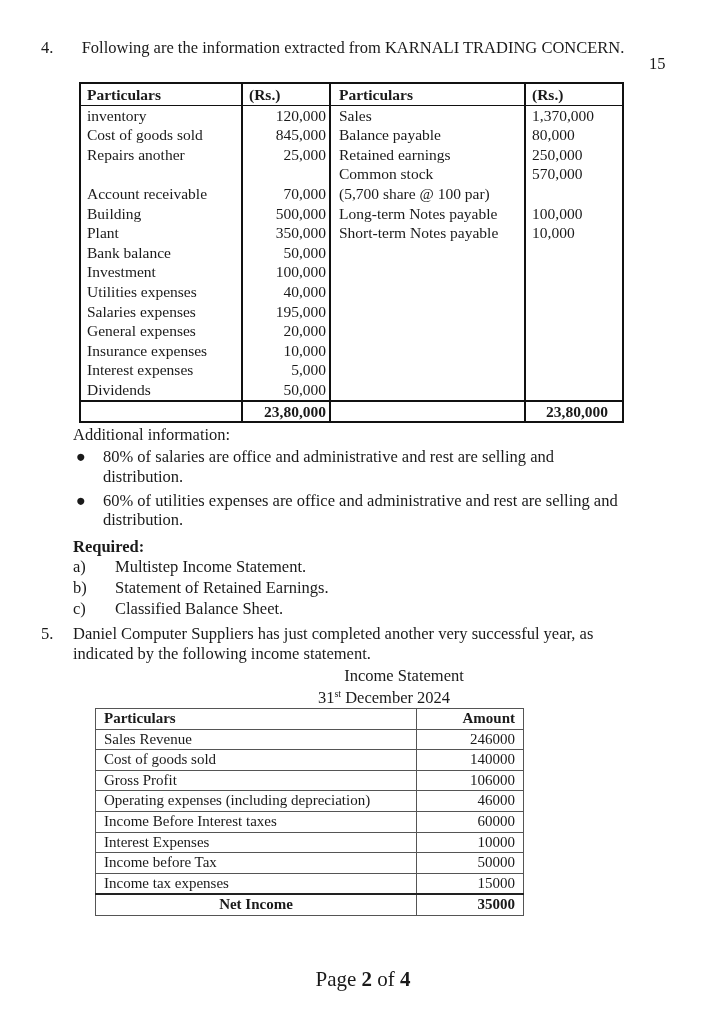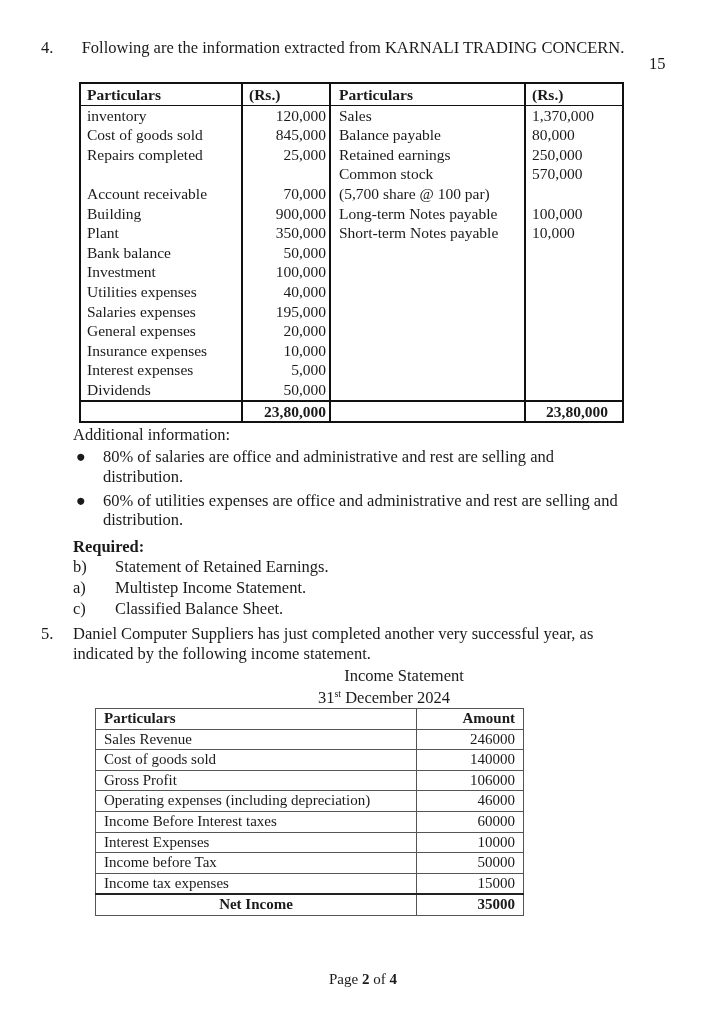--- a/index.html
+++ b/index.html
@@ -49,21 +49,21 @@
     border-collapse: collapse; border: 1.5px solid #333;
     font-size: 15px; line-height: 19.6px;
   }
   .t2 td, .t2 th { border: 1px solid #555; padding: 0 8px; }
   .t2 th { text-align: left; font-weight: bold; }
   .t2 .a { width: 90px; text-align: right; }
   .t2 .p { width: 304px; }
   .t2 tr.net td { font-weight: bold; border-top: 2px solid #222; }
   .t2 tr.net td.p { text-align: center; }
 
-  .footer { left: 0; width: 724px; top: 970px; text-align: center; padding-left: 2px; box-sizing: border-box; font-size: 15px; }
+  .footer { left: 0; width: 724px; top: 970px; text-align: center; padding-left: 2px; box-sizing: border-box; font-size: 21px; }
   .footer b { font-weight: bold; }
 </style>
 </head>
 <body>
 
 <div class="qnum abs" style="top:38px;">4.</div>
 <div class="abs q4-text">Following are the information extracted from KARNALI TRADING CONCERN.</div>
 <div class="abs marks">15</div>
 
 <table class="t1">
@@ -82,40 +82,40 @@
         <td class="c3">Sales</td>
         <td class="c4">1,370,000</td>
       </tr>
       <tr>
         <td class="c1">Cost of goods sold</td>
         <td class="c2">845,000</td>
         <td class="c3">Balance payable</td>
         <td class="c4">80,000</td>
       </tr>
       <tr>
-        <td class="c1">Repairs completed</td>
+        <td class="c1">Repairs another</td>
         <td class="c2">25,000</td>
         <td class="c3">Retained earnings</td>
         <td class="c4">250,000</td>
       </tr>
       <tr>
         <td class="c1"></td>
         <td class="c2"></td>
         <td class="c3">Common stock</td>
         <td class="c4">570,000</td>
       </tr>
       <tr>
         <td class="c1">Account receivable</td>
         <td class="c2">70,000</td>
         <td class="c3">(5,700 share @ 100 par)</td>
         <td class="c4"></td>
       </tr>
       <tr>
         <td class="c1">Building</td>
-        <td class="c2">900,000</td>
+        <td class="c2">500,000</td>
         <td class="c3">Long-term Notes payable</td>
         <td class="c4">100,000</td>
       </tr>
       <tr>
         <td class="c1">Plant</td>
         <td class="c2">350,000</td>
         <td class="c3">Short-term Notes payable</td>
         <td class="c4">10,000</td>
       </tr>
       <tr>
@@ -184,22 +184,22 @@
     <span>80% of salaries are office and administrative and rest are selling and distribution.</span>
   </div>
   <div class="bullet">
     <span class="dot">●</span>
     <span>60% of utilities expenses are office and administrative and rest are selling and distribution.</span>
   </div>
 </div>
 
 <div class="abs required">Required:</div>
 <div class="abs req-list">
+  <div class="req-item"><span class="lt">a)</span><span>Multistep Income Statement.</span></div>
   <div class="req-item"><span class="lt">b)</span><span>Statement of Retained Earnings.</span></div>
-  <div class="req-item"><span class="lt">a)</span><span>Multistep Income Statement.</span></div>
   <div class="req-item"><span class="lt">c)</span><span>Classified Balance Sheet.</span></div>
 </div>
 
 <div class="qnum abs" style="top:624px;">5.</div>
 <div class="abs q5-text">Daniel Computer Suppliers has just completed another very successful year, as indicated by the following income statement.</div>
 <div class="abs is-title">Income Statement</div>
 <div class="abs is-date"><span>31</span><sup>st</sup><span> December 2024</span></div>
 
 <table class="t2">
   <thead>

